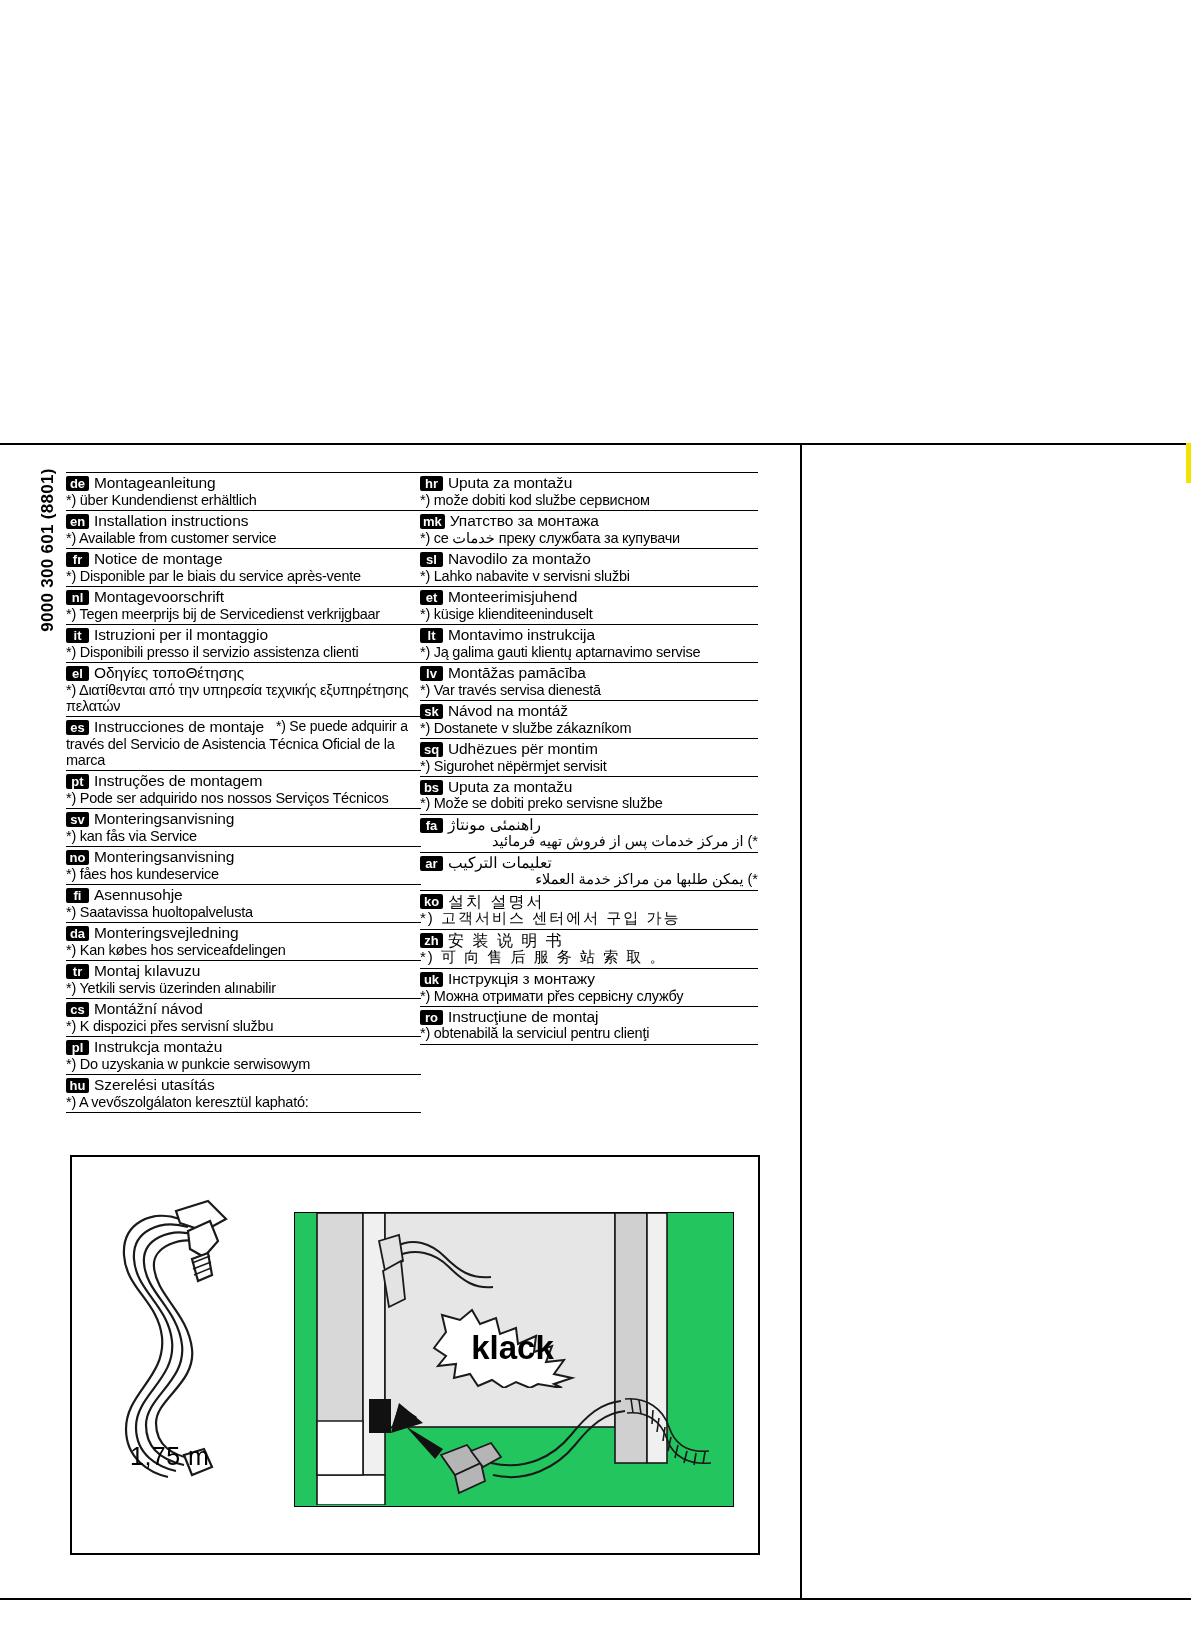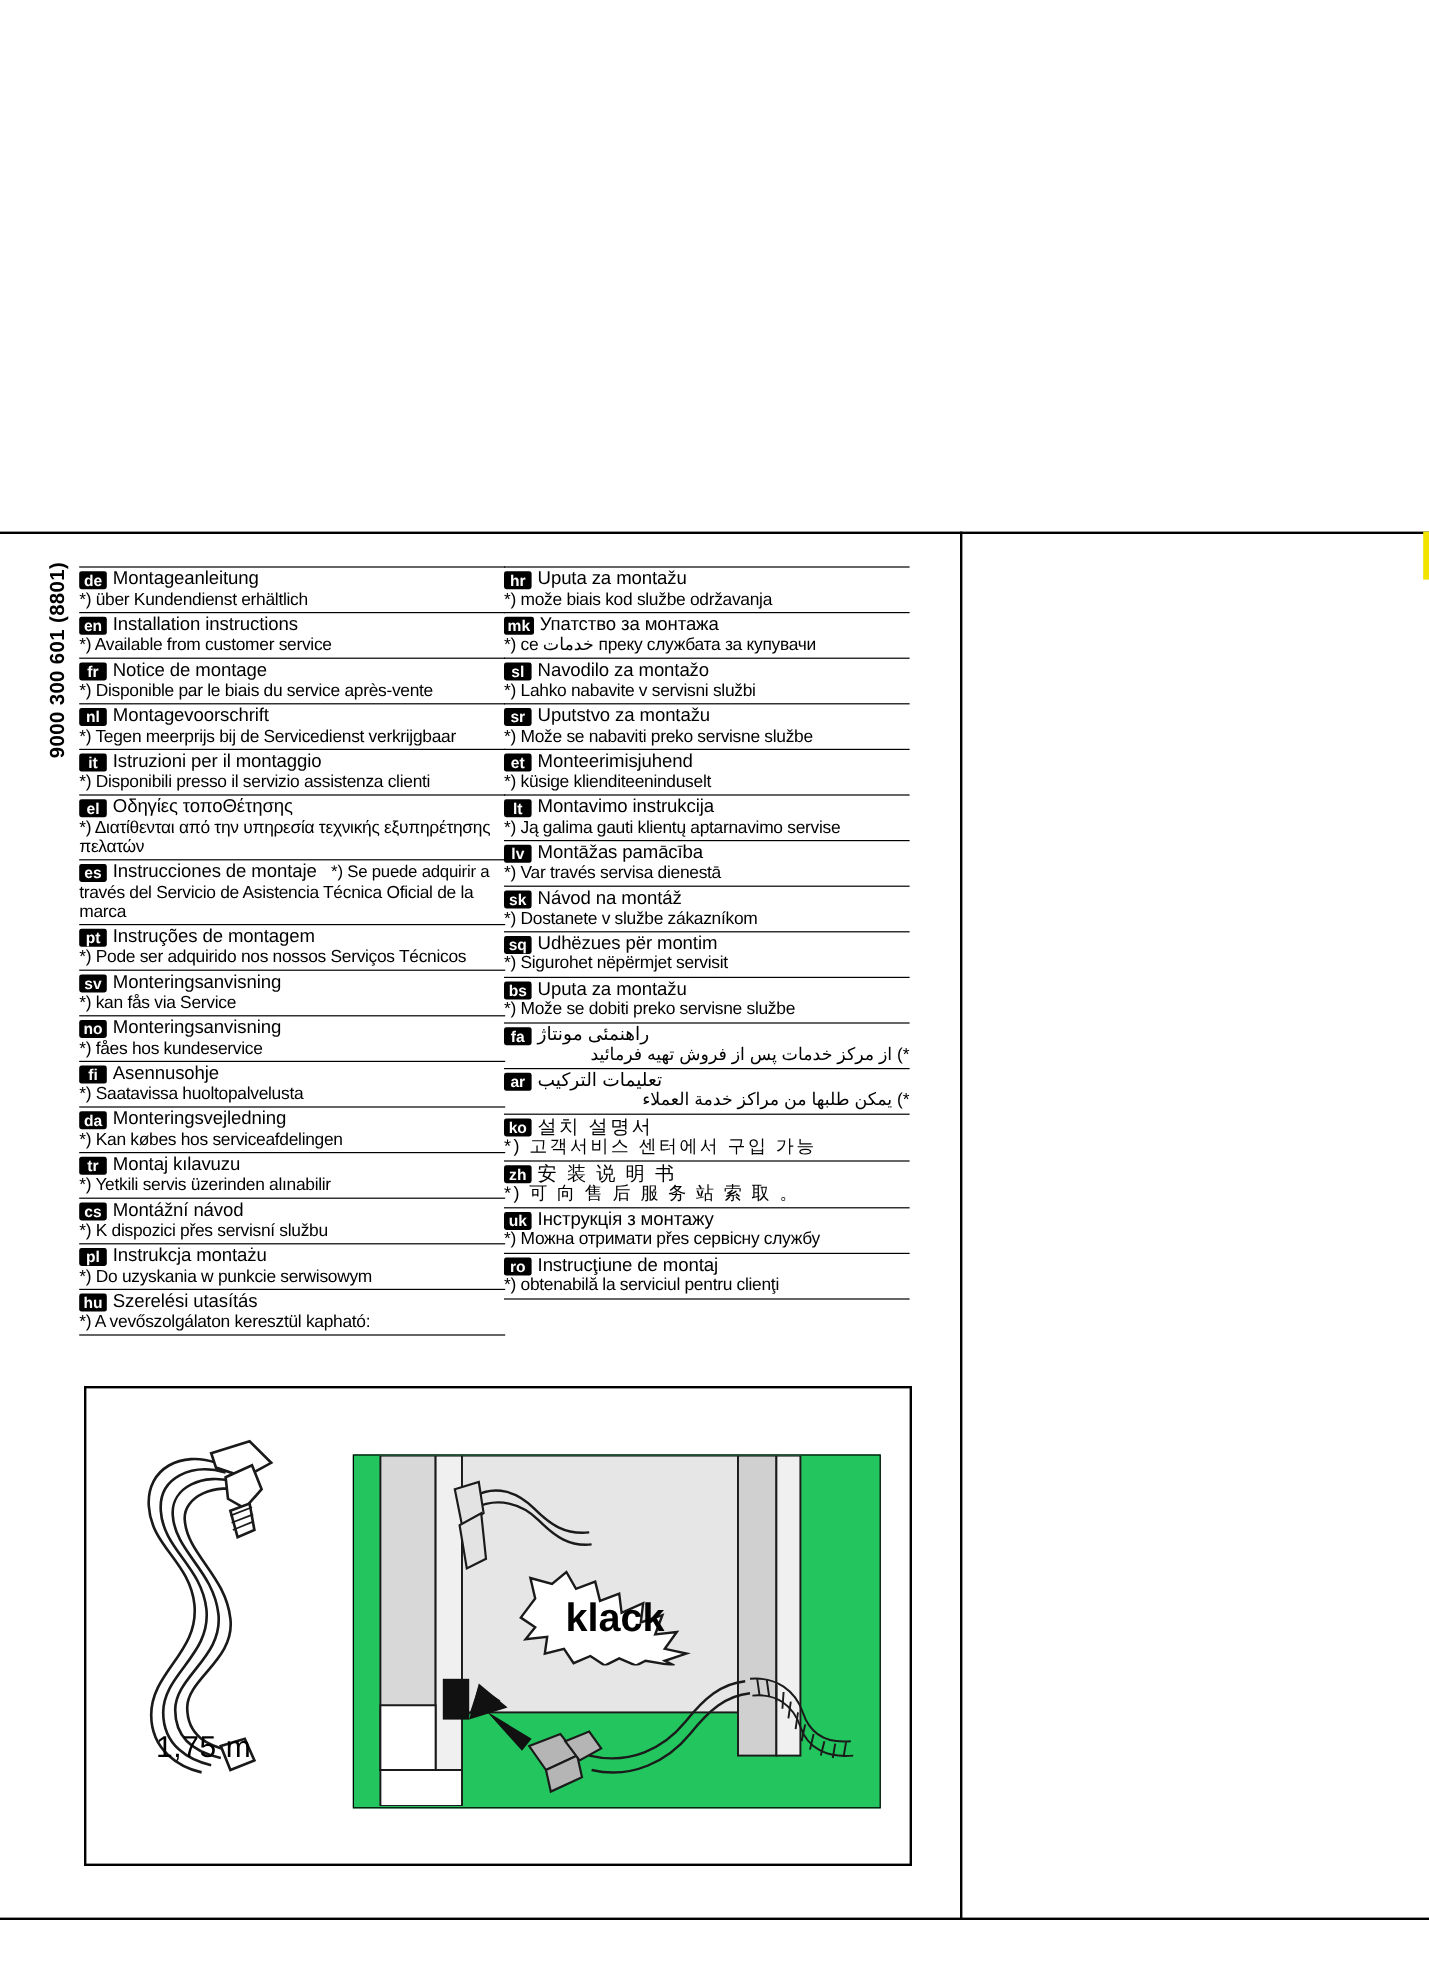--- a/index.html
+++ b/index.html
@@ -288,42 +288,35 @@
       </div>
       <div class="note">*) A vevőszolgálaton keresztül kapható:</div>
     </div>
   </div>
 <div id="col-right" class="lang-col">
     <div class="lang-block">
       <div class="lang-line">
         <span class="tag">hr</span>
         <span class="title">Uputa za montažu</span>
       </div>
-      <div class="note">*) može biais kod službe održavanja</div>
+      <div class="note">*) može dobiti kod službe сервисном</div>
     </div>
     <div class="lang-block">
       <div class="lang-line">
         <span class="tag">mk</span>
         <span class="title">Упатство за монтажа</span>
       </div>
       <div class="note">*) се خدمات преку службата за купувачи</div>
     </div>
     <div class="lang-block">
       <div class="lang-line">
         <span class="tag">sl</span>
         <span class="title">Navodilo za montažo</span>
       </div>
       <div class="note">*) Lahko nabavite v servisni službi</div>
-    </div>
-    <div class="lang-block">
-      <div class="lang-line">
-        <span class="tag">sr</span>
-        <span class="title">Uputstvo za montažu</span>
-      </div>
-      <div class="note">*) Može se nabaviti preko servisne službe</div>
     </div>
     <div class="lang-block">
       <div class="lang-line">
         <span class="tag">et</span>
         <span class="title">Monteerimisjuhend</span>
       </div>
       <div class="note">*) küsige klienditeeninduselt</div>
     </div>
     <div class="lang-block">
       <div class="lang-line">

